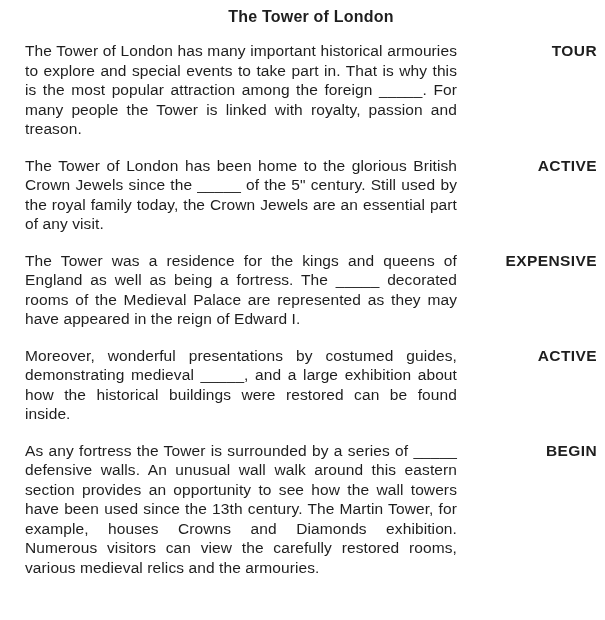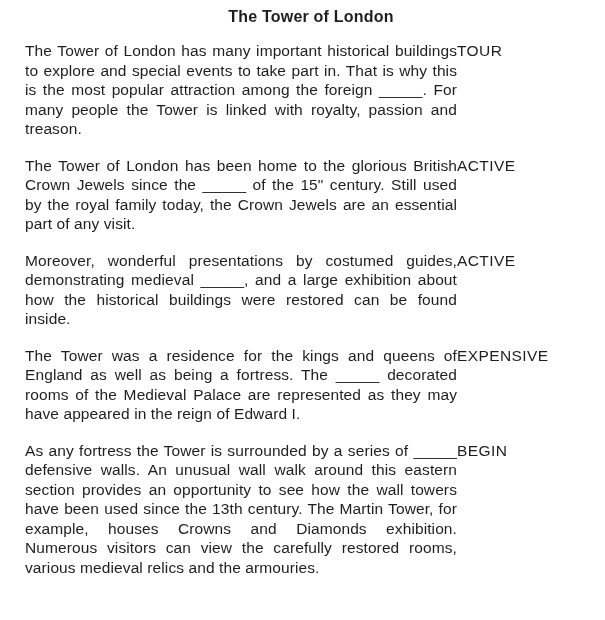--- a/index.html
+++ b/index.html
@@ -35,52 +35,52 @@
   .para {
     width: 432px;
     flex: 0 0 432px;
     text-align: justify;
     font-size: 15.5px;
     line-height: 19.5px;
     letter-spacing: 0.1px;
   }
   .keyword {
     flex: 1 1 auto;
-    text-align: left;
-    font-weight: 400;
+    text-align: right;
+    font-weight: 700;
     font-size: 15.5px;
     letter-spacing: 0.4px;
     line-height: 19.5px;
   }
 </style>
 </head>
 <body>
 
 <div class="page">
 
   <div class="doc-title">The Tower of London</div>
 
   <div class="row">
-    <div class="para">The Tower of London has many important historical buildings to explore and special events to take part in. That is why this is the most popular attraction among the foreign _____. For many people the Tower is linked with royalty, passion and treason.</div>
+    <div class="para">The Tower of London has many important historical armouries to explore and special events to take part in. That is why this is the most popular attraction among the foreign _____. For many people the Tower is linked with royalty, passion and treason.</div>
     <div class="keyword">TOUR</div>
   </div>
 
   <div class="row">
-    <div class="para">The Tower of London has been home to the glorious British Crown Jewels since the _____ of the 15" century. Still used by the royal family today, the Crown Jewels are an essential part of any visit.</div>
-    <div class="keyword">ACTIVE</div>
-  </div>
-
-  <div class="row">
-    <div class="para">Moreover, wonderful presentations by costumed guides, demonstrating medieval _____, and a large exhibition about how the historical buildings were restored can be found inside.</div>
+    <div class="para">The Tower of London has been home to the glorious British Crown Jewels since the _____ of the 5" century. Still used by the royal family today, the Crown Jewels are an essential part of any visit.</div>
     <div class="keyword">ACTIVE</div>
   </div>
 
   <div class="row">
     <div class="para">The Tower was a residence for the kings and queens of England as well as being a fortress. The _____ decorated rooms of the Medieval Palace are represented as they may have appeared in the reign of Edward I.</div>
     <div class="keyword">EXPENSIVE</div>
+  </div>
+
+  <div class="row">
+    <div class="para">Moreover, wonderful presentations by costumed guides, demonstrating medieval _____, and a large exhibition about how the historical buildings were restored can be found inside.</div>
+    <div class="keyword">ACTIVE</div>
   </div>
 
   <div class="row">
     <div class="para">As any fortress the Tower is surrounded by a series of _____  defensive walls. An unusual wall walk around this eastern section provides an opportunity to see how the wall towers have been used since the 13th century. The Martin Tower, for example, houses Crowns and Diamonds exhibition. Numerous visitors can view the carefully restored rooms, various medieval relics and the armouries.</div>
     <div class="keyword">BEGIN</div>
   </div>
 
 </div>
 
 </body></html>

